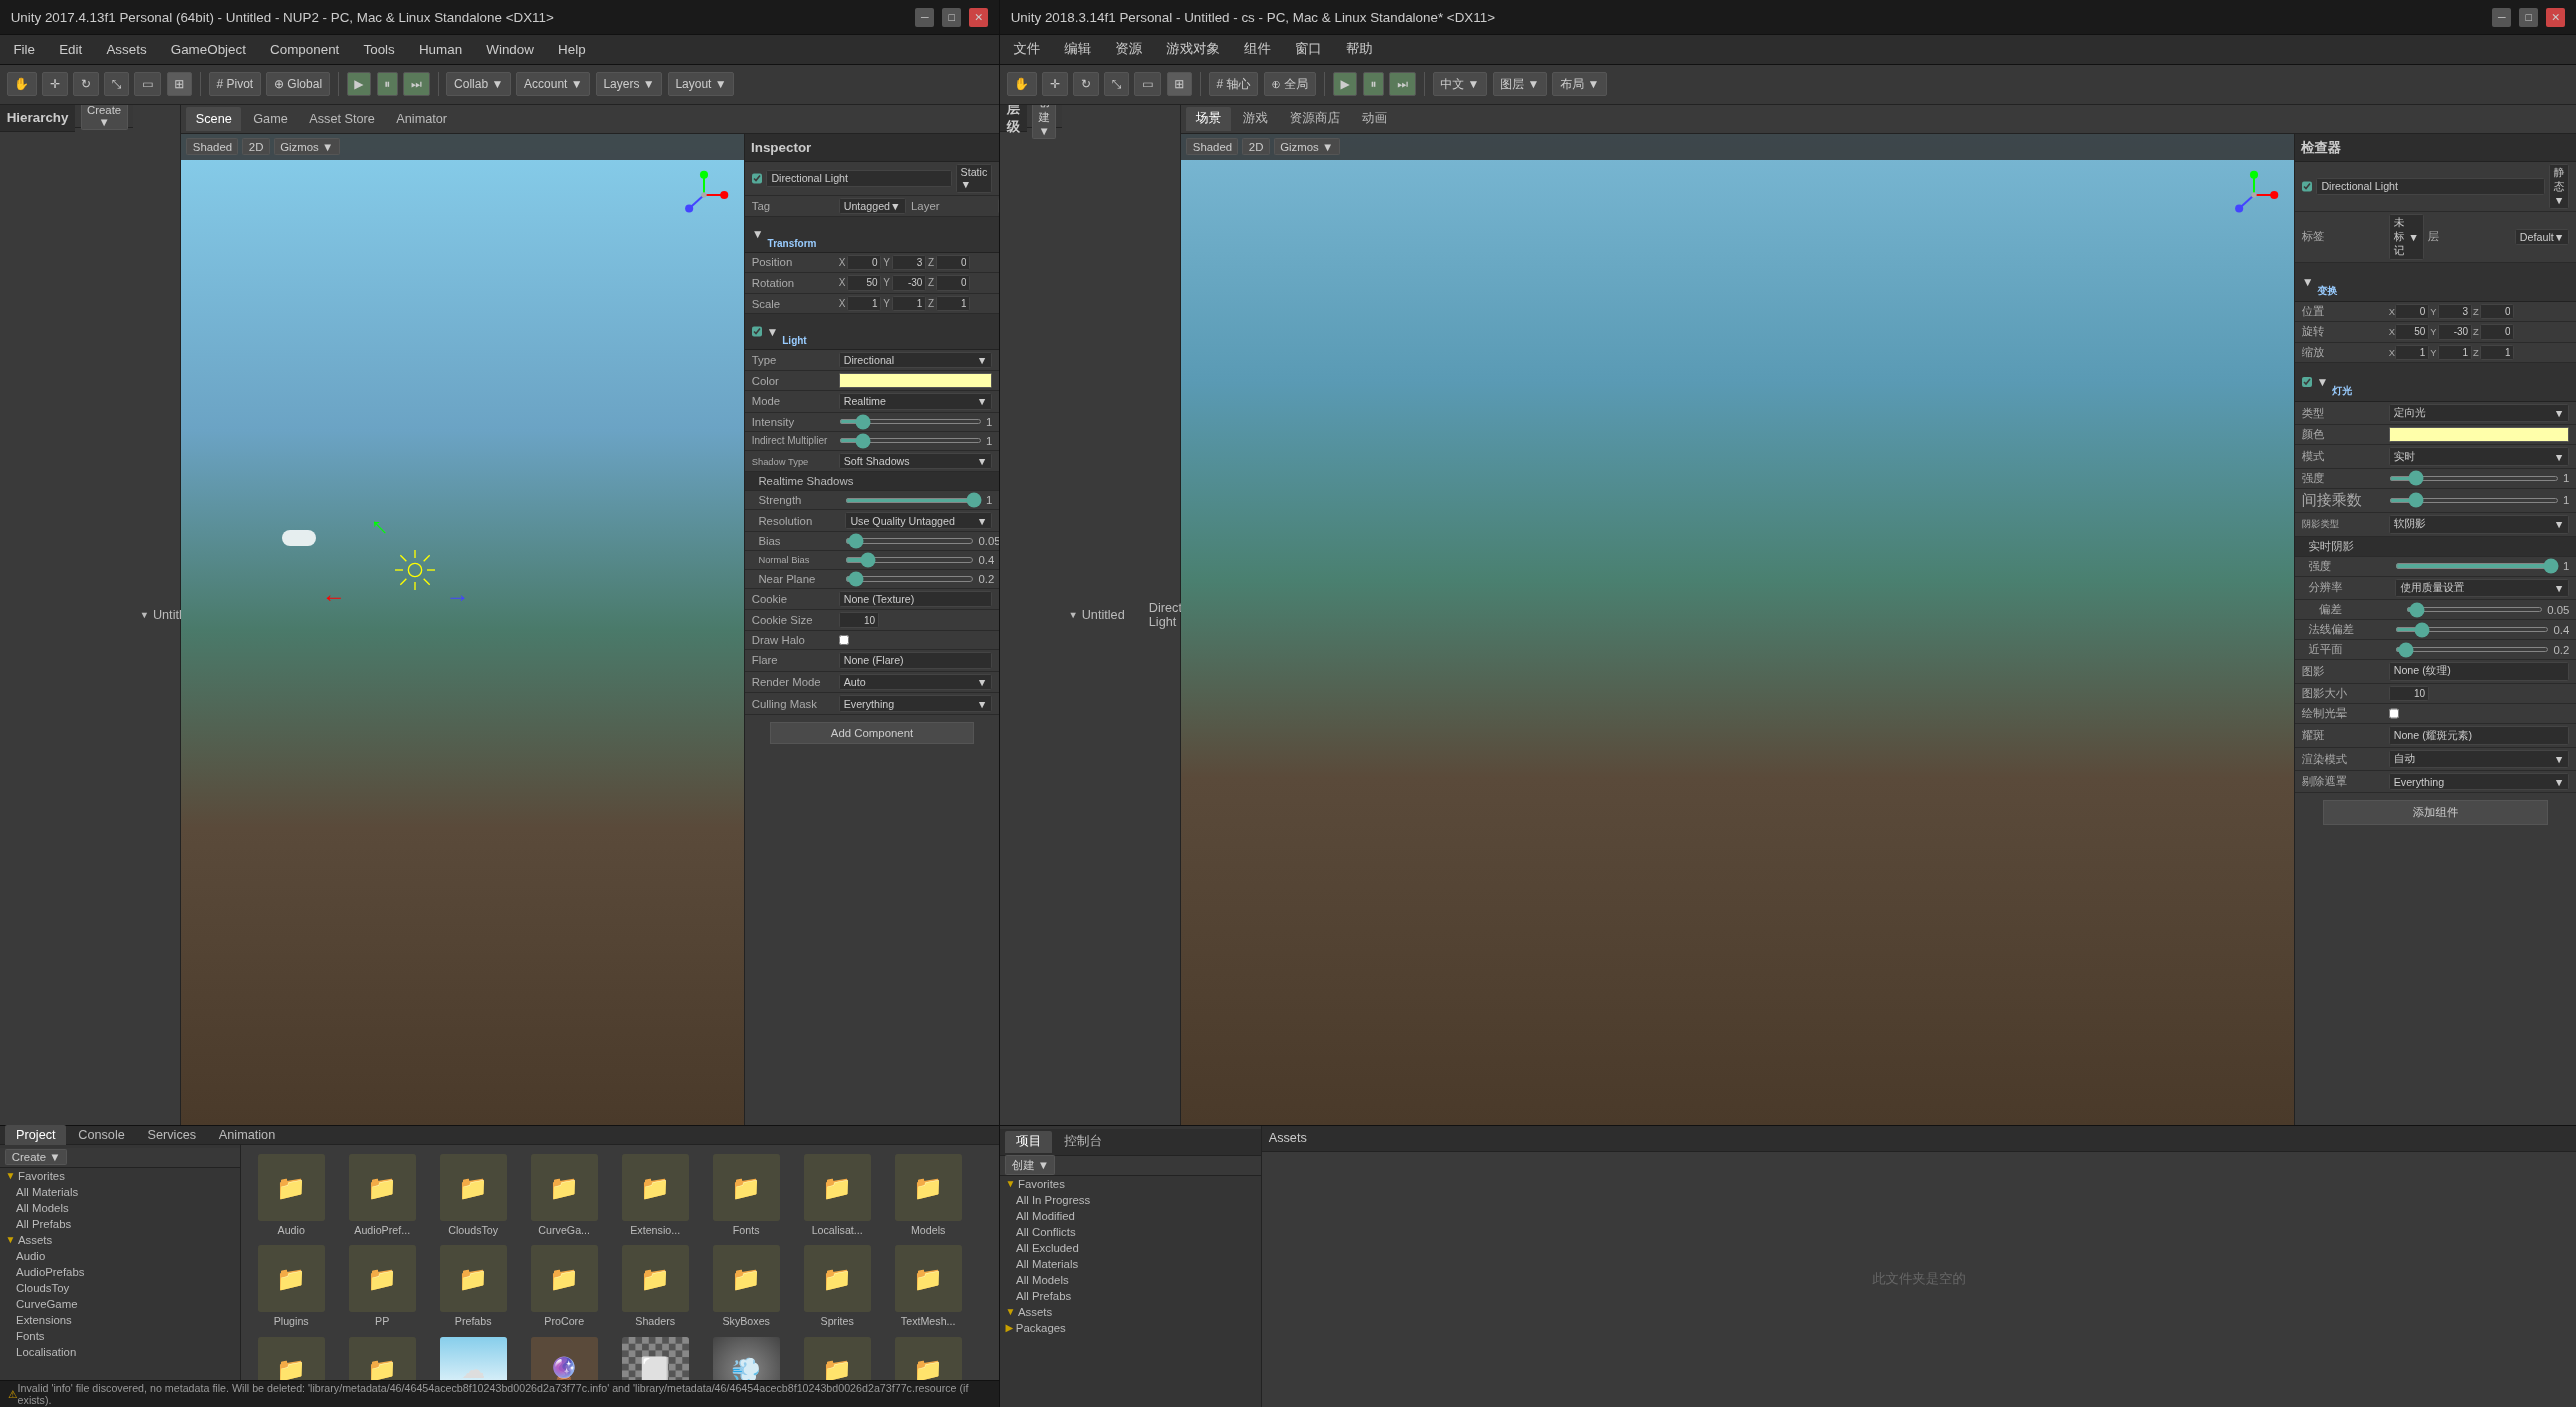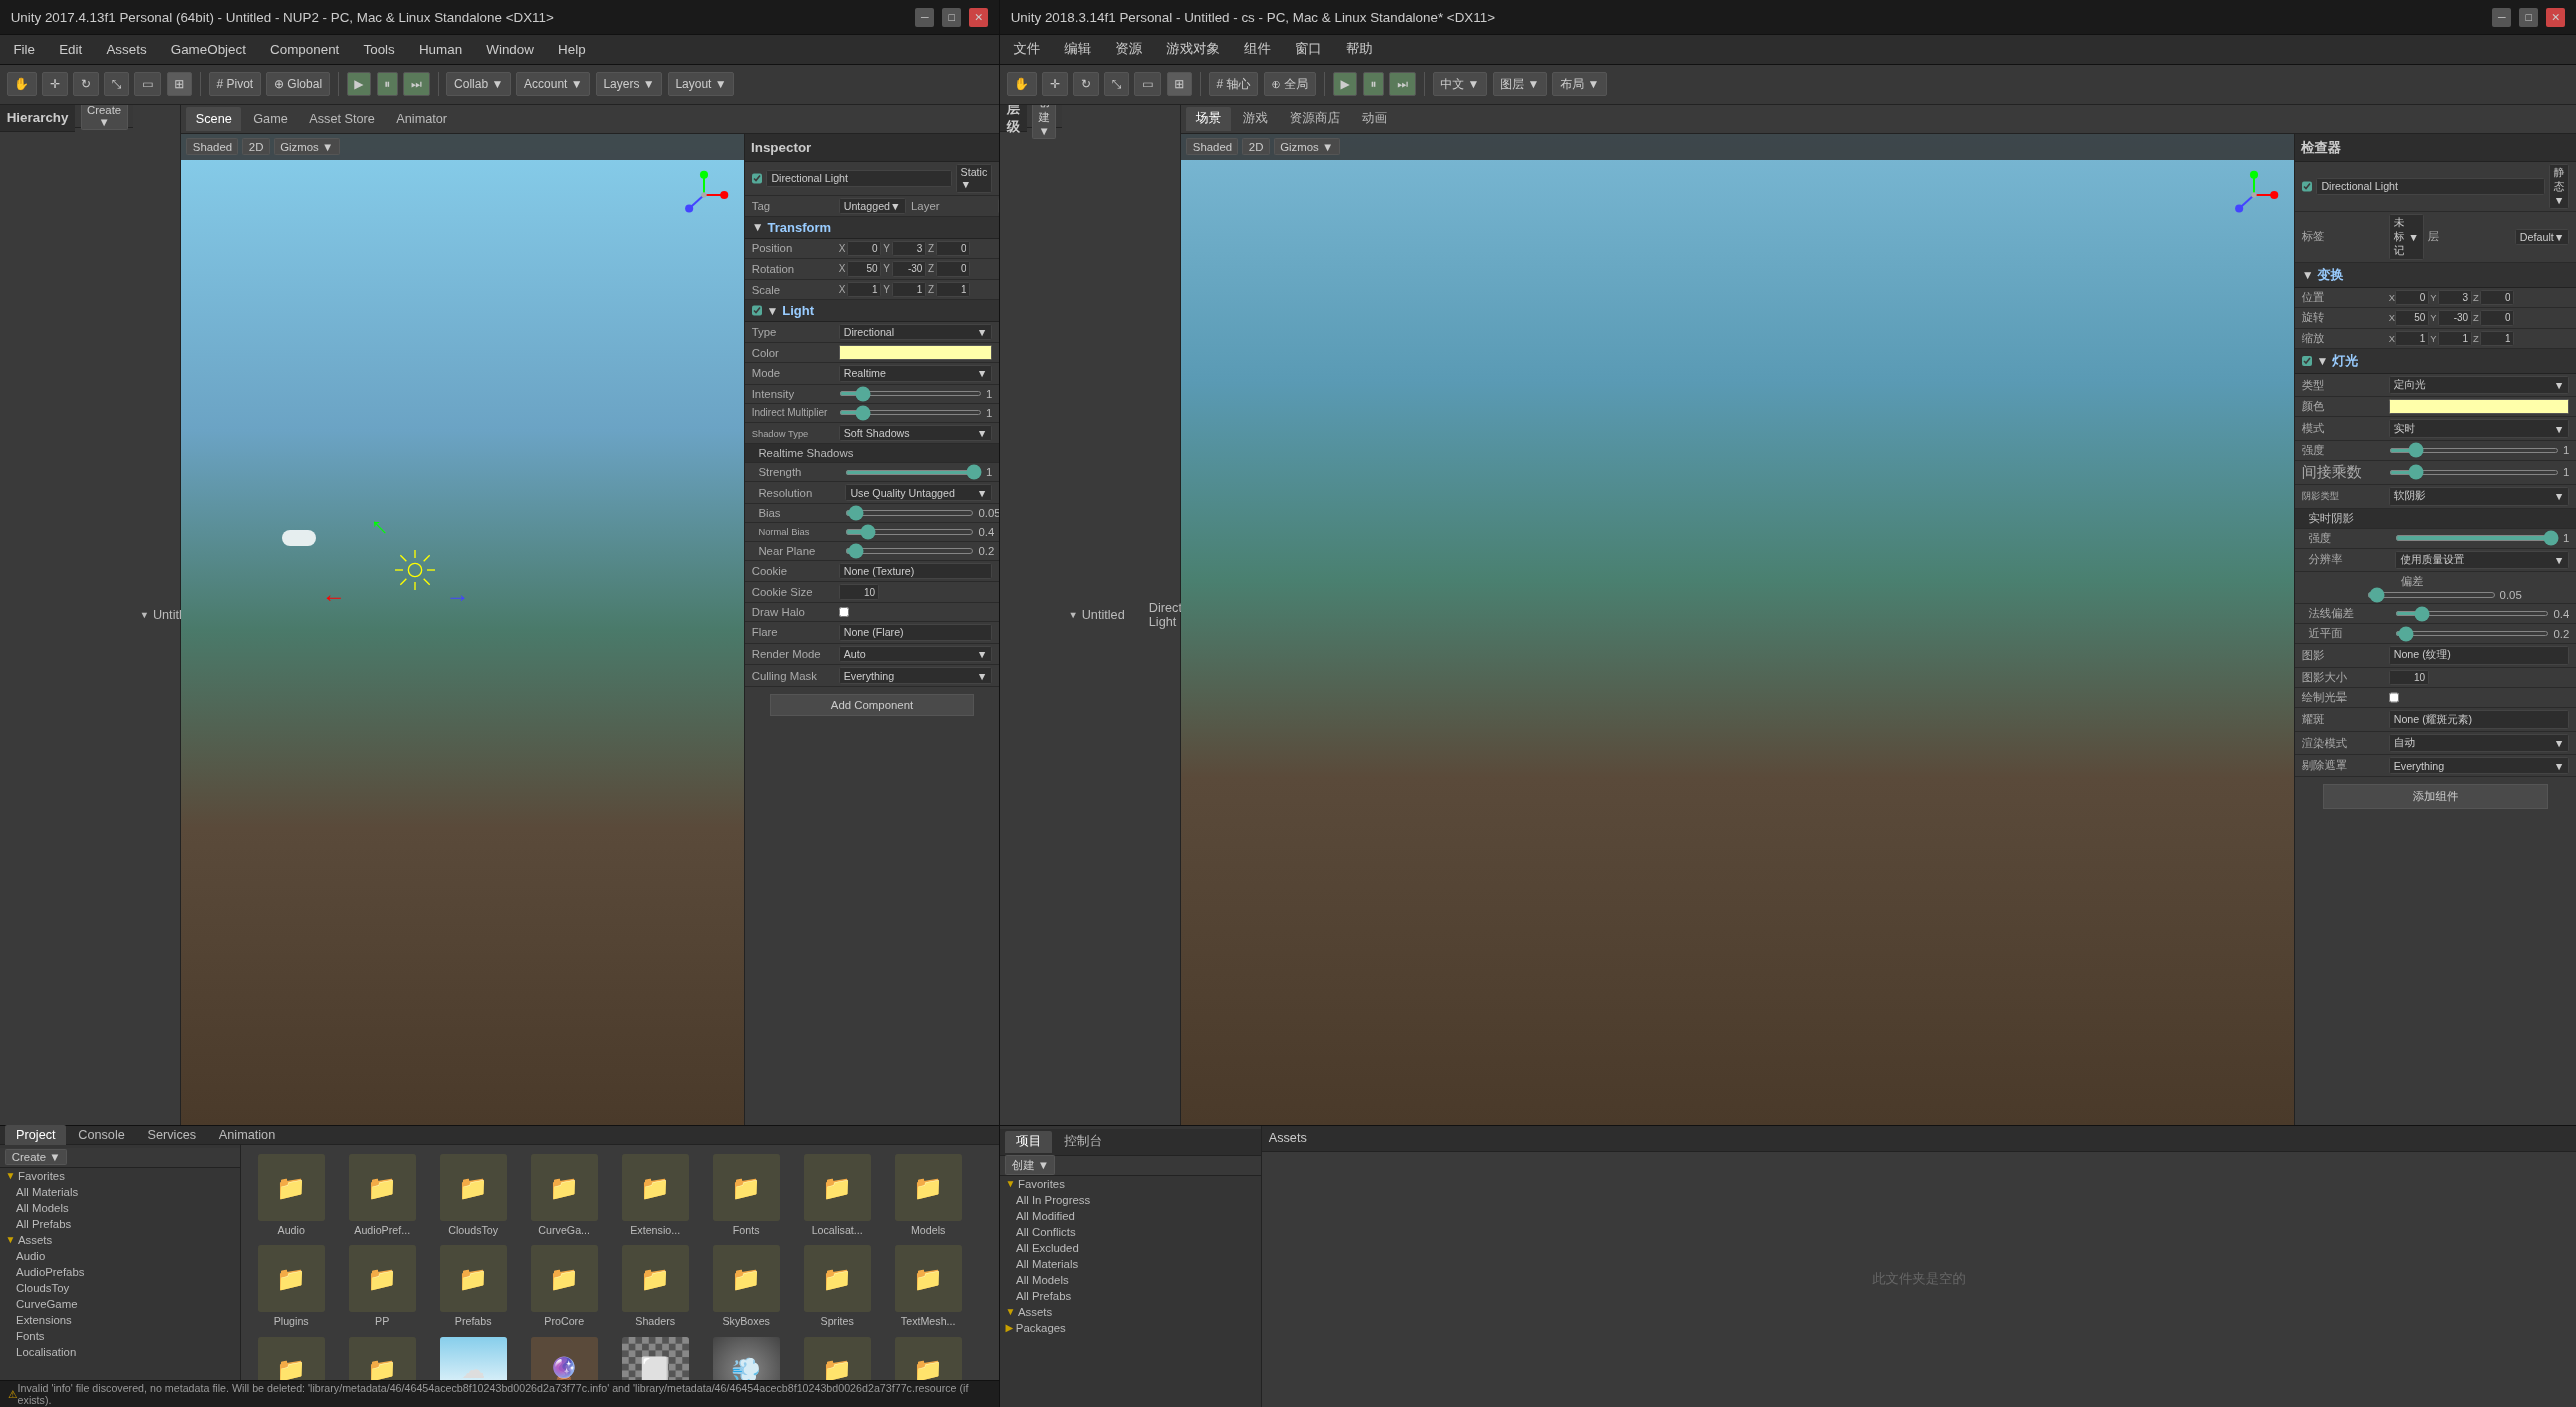--- a/index.html
+++ b/index.html
@@ -290,22 +290,23 @@
       padding: 2.7px 6.7px;
       font-size: 12px;
       font-weight: bold;
       color: #ccc;
       border-bottom: 0.7px solid #222;
       display: flex;
       align-items: center;
       gap: 4px;
     }
     .component-name {
-      font-size: 13px;
+      font-size: 10px;
       color: #9cf;
+      margin-top: 18px;
     }
     .insp-checkbox {
       width: 10.7px;
       height: 10.7px;
       accent-color: #5a9;
     }
     .insp-slider-container {
       flex: 1;
       display: flex;
       align-items: center;
@@ -1157,21 +1158,21 @@
               <span class="insp-label">强度</span>
               <div class="insp-slider-container">
                 <input type="range" class="insp-slider" min="0" max="1" step="0.01" value="1" style="">
                 <span>1</span>
               </div>
             </div>
             <div class="insp-row" style="padding-left:13.4px;">
               <span class="insp-label">分辨率</span>
               <span class="insp-dropdown"><span>使用质量设置</span> ▼</span>
             </div>
-            <div class="insp-row" style="padding-left:24px;flex-direction:column;">
+            <div class="insp-row" style="padding-left:24px;">
               <span class="insp-label">偏差</span>
               <div class="insp-slider-container">
                 <input type="range" class="insp-slider" min="0" max="2" step="0.01" value="0.05" style="">
                 <span>0.05</span>
               </div>
             </div>
             <div class="insp-row" style="padding-left:13.4px;">
               <span class="insp-label">法线偏差</span>
               <div class="insp-slider-container">
                 <input type="range" class="insp-slider" min="0" max="3" step="0.1" value="0.4" style="">

